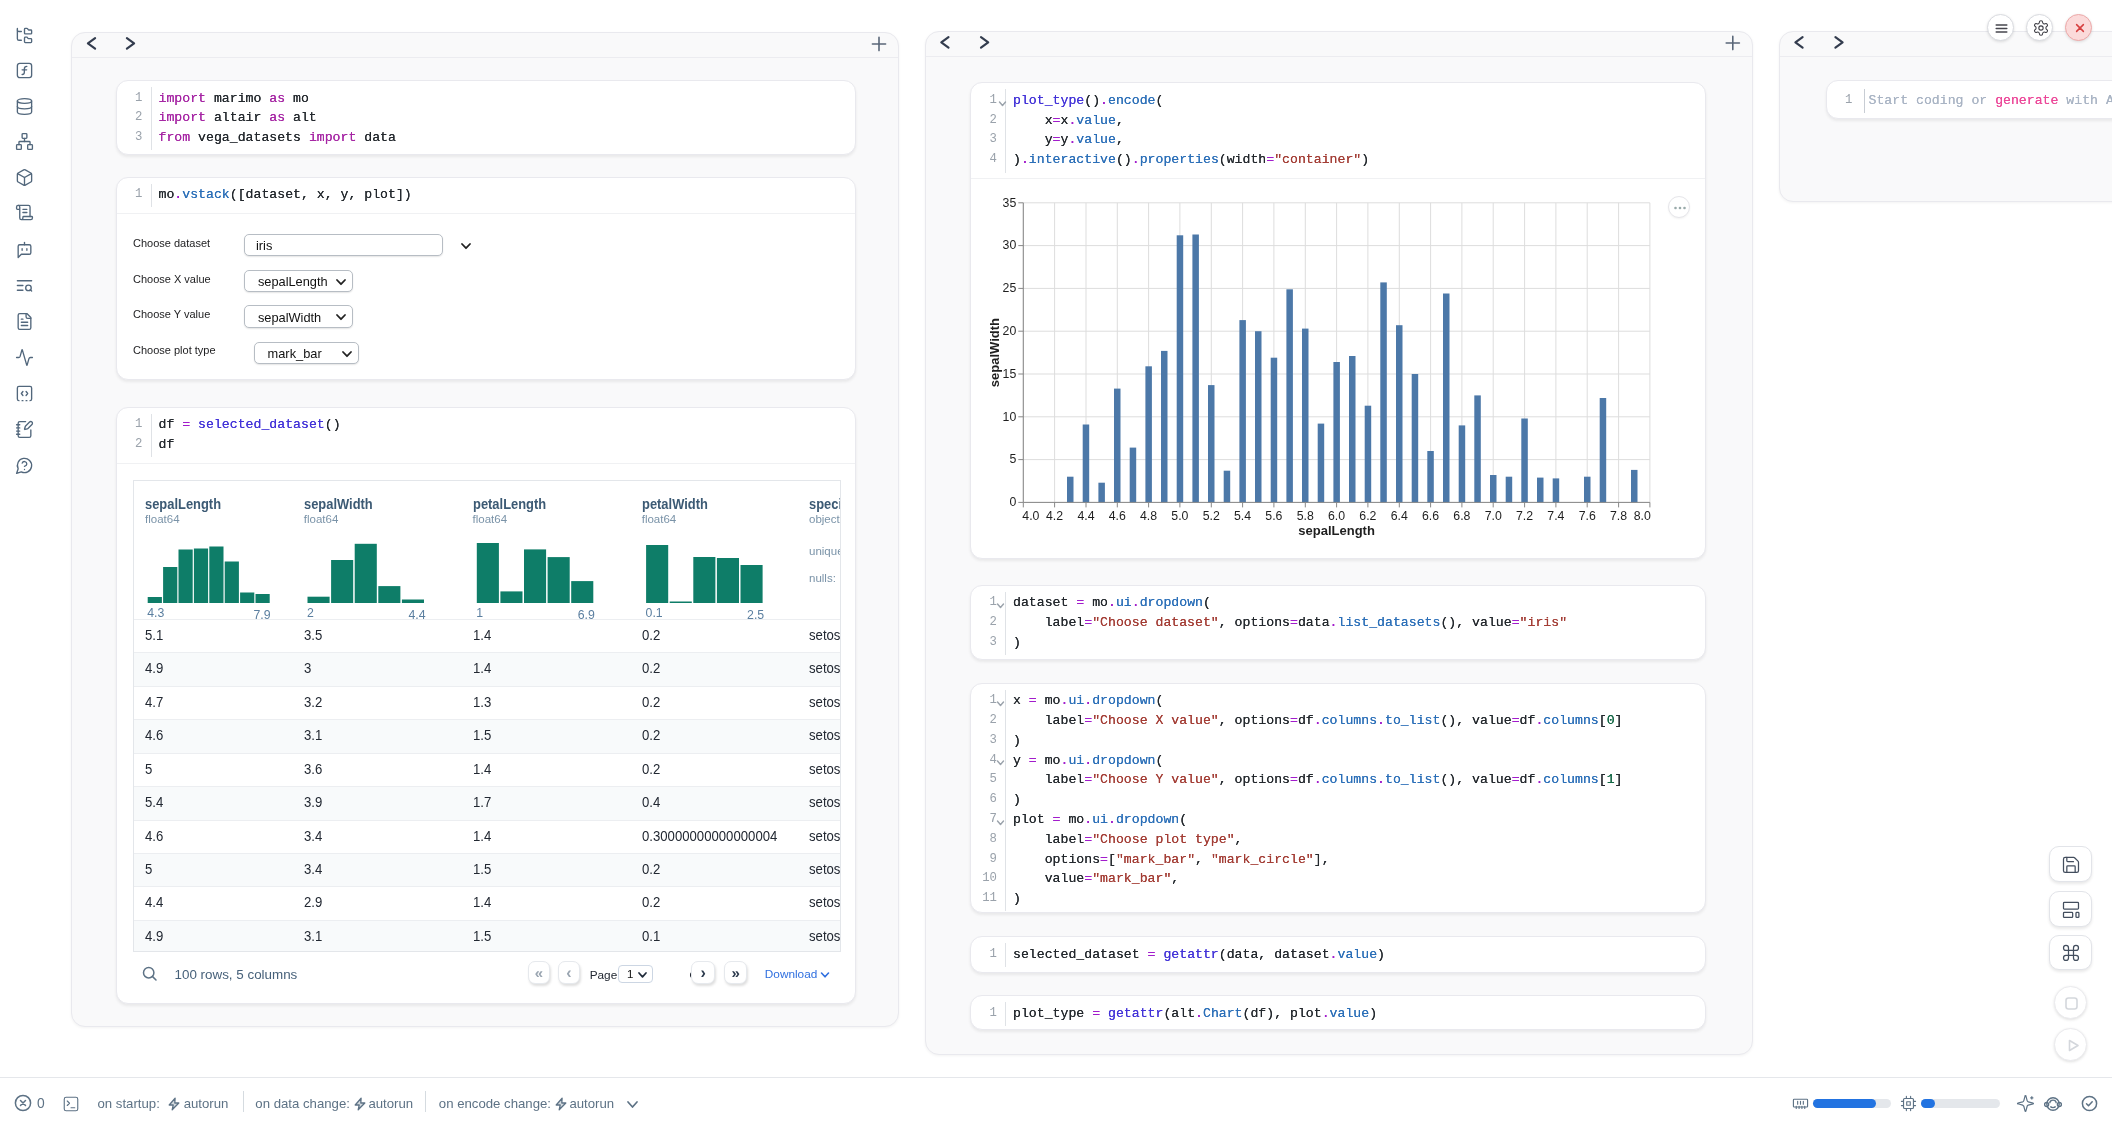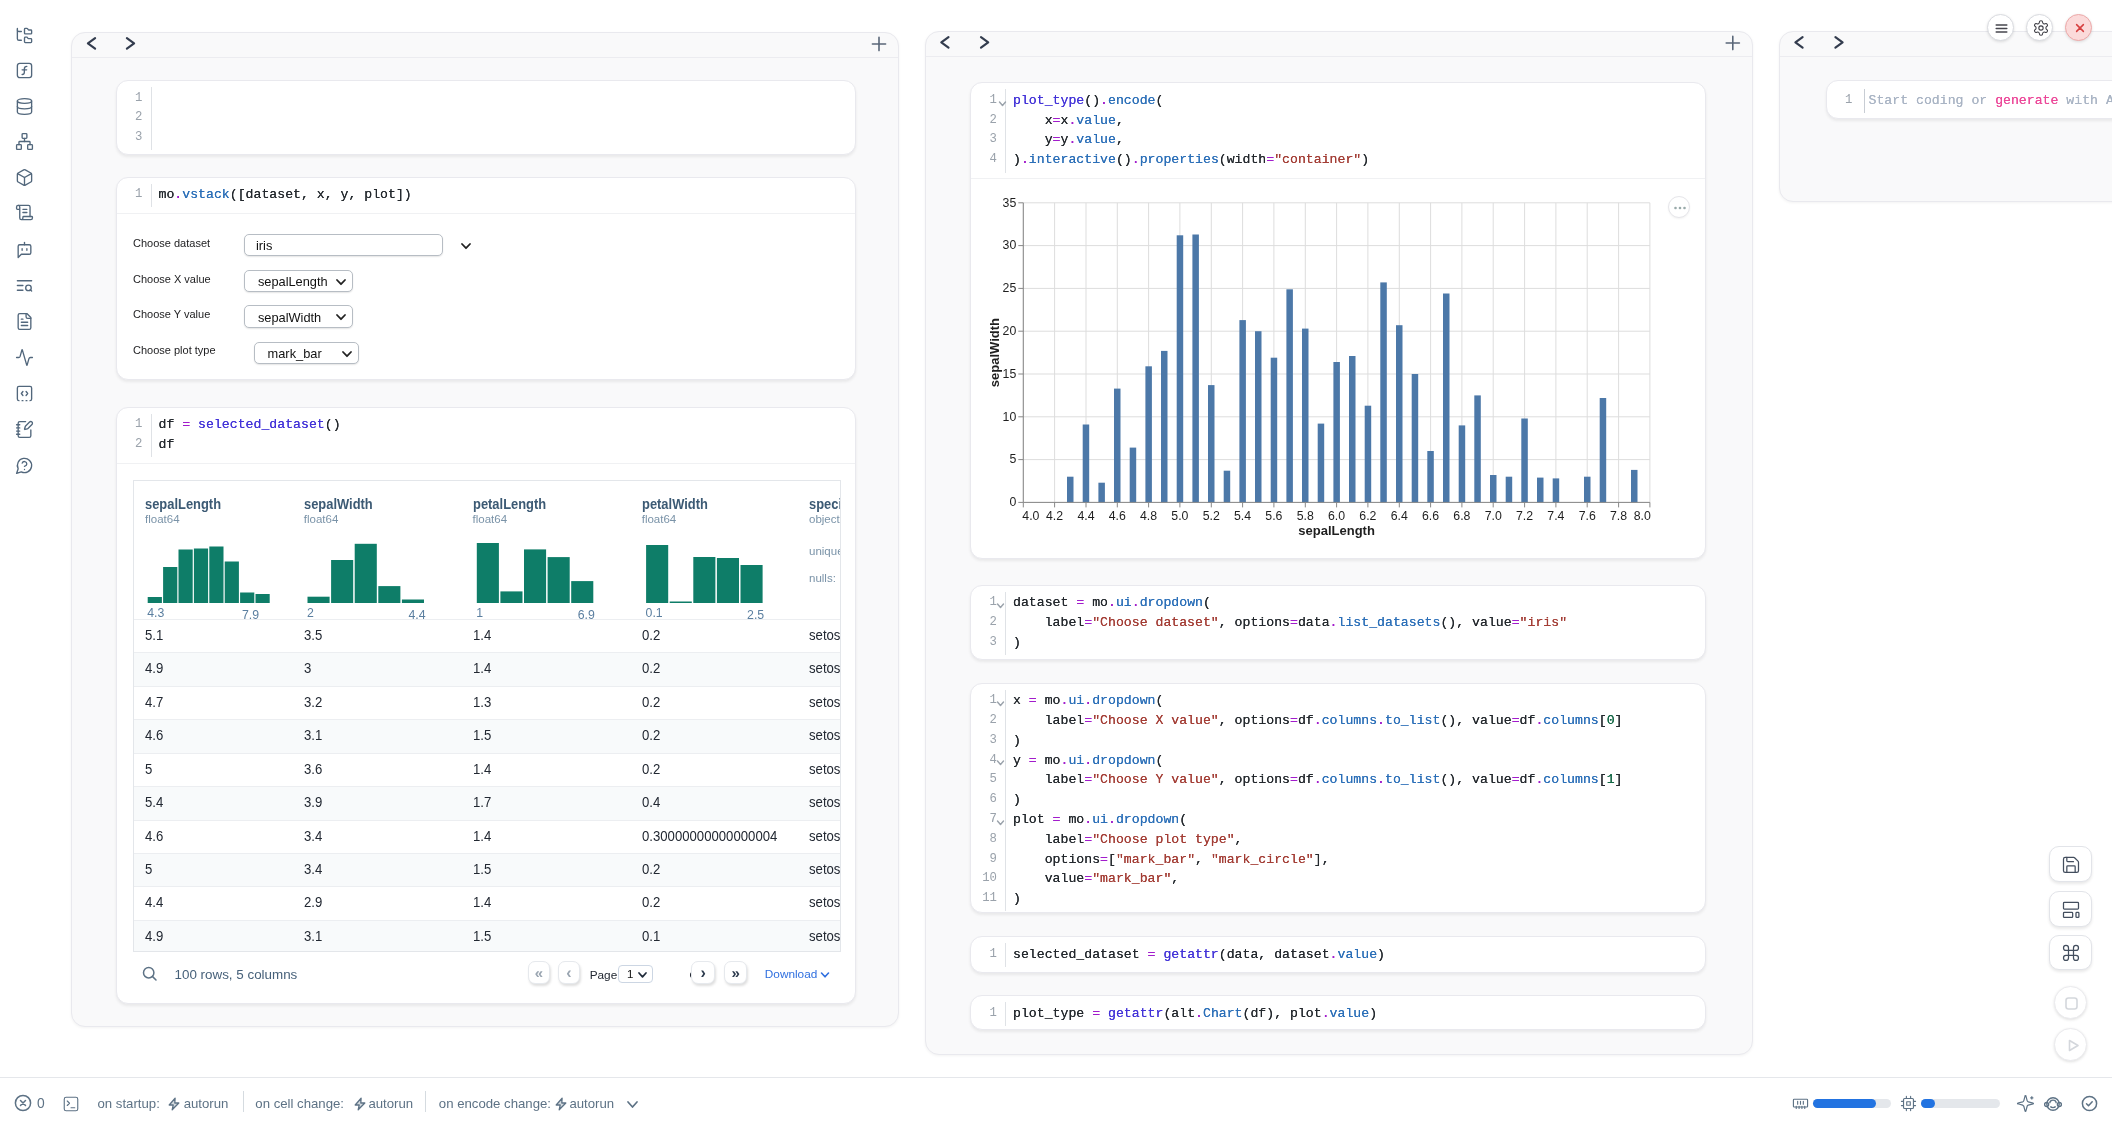--- a/index.html
+++ b/index.html
@@ -108,20 +108,21 @@
 <div class="panel" style="left:1779px;top:31px;width:360px;height:171px">
     <div class="phead"></div>
   </div>
 <svg class="abs" style="left:1779px;top:31px;" width="360" height="25" viewBox="0 0 360 25">
     <polyline points="23.6,6.1 16.4,11.4 23.6,16.7" fill="none" stroke="#333c4e" stroke-width="2.15" stroke-linecap="round" stroke-linejoin="round"></polyline>
     <polyline points="56.4,6.1 63.6,11.4 56.4,16.7" fill="none" stroke="#333c4e" stroke-width="2.15" stroke-linecap="round" stroke-linejoin="round"></polyline>
   </svg>
 <div class="cell" style="left:115.5px;top:80px;width:740px;height:75px">
     <div class="gut" style="left:0;top:7.5px;width:26px">1<br>2<br>3</div>
     <div class="dv" style="left:34px;top:6px;height:63.4px"></div>
+    <div class="mono abs" style="left:42px;top:7.5px"><div><span class="kw">import</span> marimo <span class="kw">as</span> mo</div><div><span class="kw">import</span> altair <span class="kw">as</span> alt</div><div><span class="kw">from</span> vega_datasets <span class="kw">import</span> data</div></div>
   </div>
 <div class="cell" style="left:115.5px;top:176.7px;width:740px;height:203.6px">
     <div class="gut" style="left:0;top:7.5px;width:26px">1</div>
     <div class="dv" style="left:34px;top:6px;height:23.8px"></div>
     <div class="mono abs" style="left:42px;top:7.5px"><div>mo<span class="op">.</span><span class="fn">vstack</span>([dataset, x, y, plot])</div></div>
     <div class="abs" style="left:0;right:0;top:35.3px;height:1px;background:#f0f1f3"></div>
     <div class="lbl" style="left:16.5px;top:59.1px">Choose dataset</div>
     <div class="sel" style="left:127.5px;top:56.2px;width:199px;height:22.3px">
       <div class="tx" style="left:11px">iris</div>
       <svg class="abs" style="left:215.3px;top:0px;" width="12" height="22.3" viewBox="0 0 12 22.3">
@@ -187,21 +188,21 @@
         <rect x="390.0" y="68.4" width="22.1" height="53.6" fill="#0e7d68"></rect>
         <rect x="413.6" y="76.1" width="22.1" height="45.9" fill="#0e7d68"></rect>
         <rect x="437.2" y="100.1" width="22.1" height="21.9" fill="#0e7d68"></rect>
         <rect x="512.1" y="64.0" width="22.1" height="58.0" fill="#0e7d68"></rect>
         <rect x="535.7" y="120.5" width="22.1" height="1.5" fill="#0e7d68"></rect>
         <rect x="559.3" y="76.0" width="22.1" height="46.0" fill="#0e7d68"></rect>
         <rect x="582.9" y="77.0" width="22.1" height="45.0" fill="#0e7d68"></rect>
         <rect x="606.5" y="84.0" width="22.1" height="38.0" fill="#0e7d68"></rect>
       </svg>
       <div class="abs" style="left:13.7px;top:125px;font-size:12.3px;color:#5b7fa0">4.3</div>
-      <div class="abs" style="left:97.1px;top:127px;width:40px;text-align:center;font-size:12.3px;color:#5b7fa0">7.9</div>
+      <div class="abs" style="left:97.1px;top:127px;width:40px;text-align:right;font-size:12.3px;color:#5b7fa0">7.9</div>
       <div class="abs" style="left:173.5px;top:125px;font-size:12.3px;color:#5b7fa0">2</div>
       <div class="abs" style="left:252.10000000000002px;top:127px;width:40px;text-align:right;font-size:12.3px;color:#5b7fa0">4.4</div>
       <div class="abs" style="left:342.8px;top:125px;font-size:12.3px;color:#5b7fa0">1</div>
       <div class="abs" style="left:421.4px;top:127px;width:40px;text-align:right;font-size:12.3px;color:#5b7fa0">6.9</div>
       <div class="abs" style="left:512.1px;top:125px;font-size:12.3px;color:#5b7fa0">0.1</div>
       <div class="abs" style="left:590.7px;top:127px;width:40px;text-align:right;font-size:12.3px;color:#5b7fa0">2.5</div>
       <div class="abs" style="left:0;top:138.2px;width:708px;height:33.44px;background:#fff;border-top:1px solid #eceef1"></div>
       <div class="abs" style="left:11.5px;top:146.2px;font-size:14.3px;color:#222832;transform:scaleX(0.92);transform-origin:left top">5.1</div>
       <div class="abs" style="left:170.3px;top:146.2px;font-size:14.3px;color:#222832;transform:scaleX(0.92);transform-origin:left top">3.5</div>
       <div class="abs" style="left:339px;top:146.2px;font-size:14.3px;color:#222832;transform:scaleX(0.92);transform-origin:left top">1.4</div>
@@ -527,21 +528,21 @@
       <path d="m7 14 3-3-3-3"></path>
       <path d="M12 17h5"></path>
     </g>
   </svg>
 <div class="abs" style="left:97.5px;top:1096.3px;font-size:13.2px;color:#5d7285">on startup:</div>
 <svg class="abs" style="left:167.0px;top:1096.5px;" width="14" height="14" viewBox="0 0 14 14">
     <path d="M8.1 1.2 2.2 8h4l-1 4.8L11.8 6h-4z" fill="#5d7285" fill-opacity="0.25" stroke="#5d7285" stroke-width="1.3" stroke-linejoin="round"></path>
   </svg>
 <div class="abs" style="left:183.7px;top:1096.3px;font-size:13.2px;color:#5d7285">autorun</div>
 <div class="abs" style="left:242.5px;top:1091px;width:1px;height:21px;background:#d5dbe0"></div>
-<div class="abs" style="left:255.3px;top:1096.3px;font-size:13.2px;color:#5d7285">on cell change:</div>
+<div class="abs" style="left:255.3px;top:1096.3px;font-size:13.2px;color:#5d7285">on data change:</div>
 <svg class="abs" style="left:352.5px;top:1096.5px;" width="14" height="14" viewBox="0 0 14 14">
     <path d="M8.1 1.2 2.2 8h4l-1 4.8L11.8 6h-4z" fill="#5d7285" fill-opacity="0.25" stroke="#5d7285" stroke-width="1.3" stroke-linejoin="round"></path>
   </svg>
 <div class="abs" style="left:368.4px;top:1096.3px;font-size:13.2px;color:#5d7285">autorun</div>
 <div class="abs" style="left:424.7px;top:1091px;width:1px;height:21px;background:#d5dbe0"></div>
 <div class="abs" style="left:438.8px;top:1096.3px;font-size:13.2px;color:#5d7285">on encode change:</div>
 <svg class="abs" style="left:554.0px;top:1096.5px;" width="14" height="14" viewBox="0 0 14 14">
     <path d="M8.1 1.2 2.2 8h4l-1 4.8L11.8 6h-4z" fill="#5d7285" fill-opacity="0.25" stroke="#5d7285" stroke-width="1.3" stroke-linejoin="round"></path>
   </svg>
 <div class="abs" style="left:569.4px;top:1096.3px;font-size:13.2px;color:#5d7285">autorun</div>

